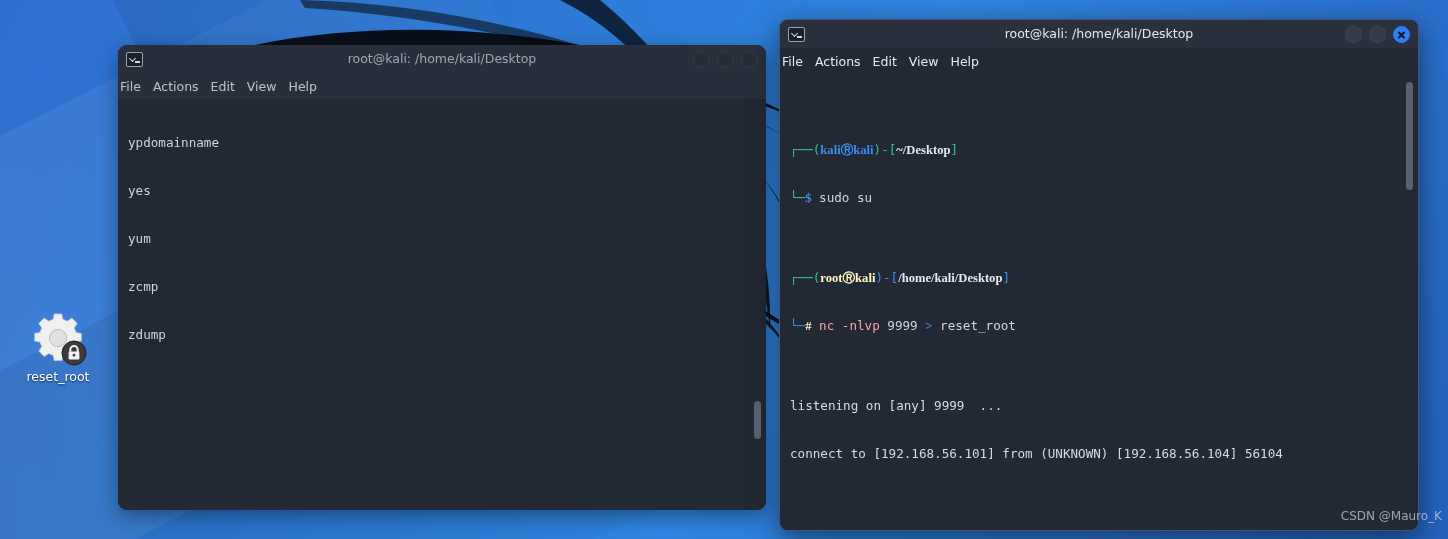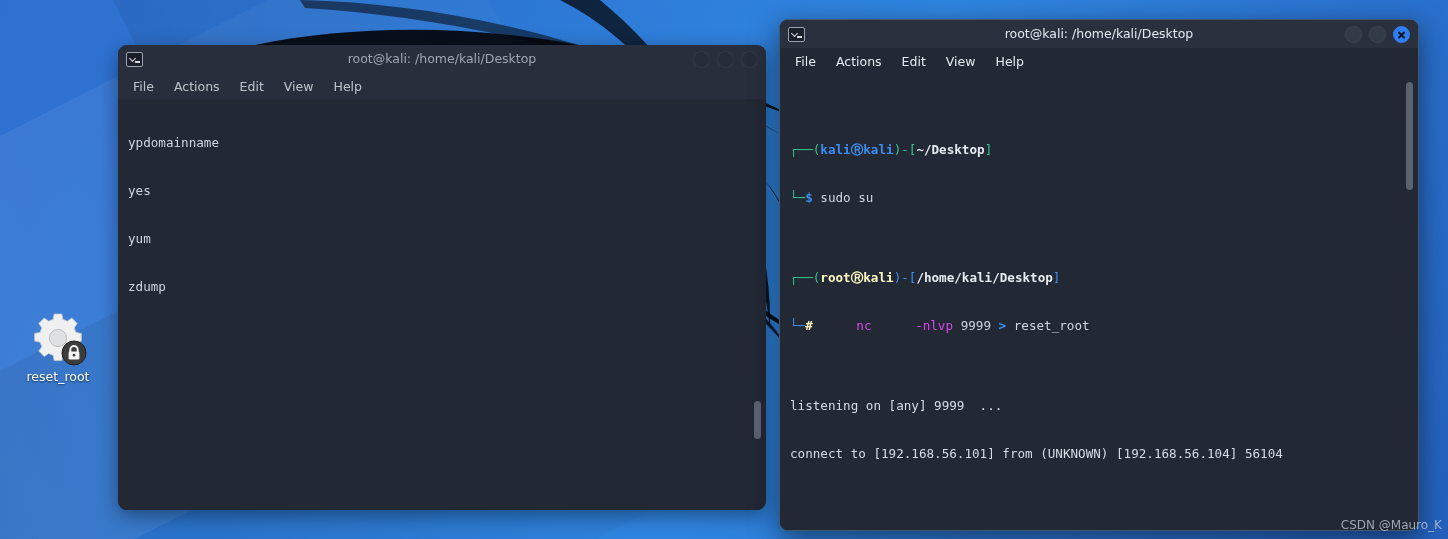--- a/index.html
+++ b/index.html
@@ -175,22 +175,22 @@
     border-radius: 1px;
   }
   #win-right .wb.close::before { transform: rotate(45deg); }
   #win-right .wb.close::after  { transform: rotate(-45deg); }
 
   .menubar {
     height: 26px;
     flex: 0 0 26px;
     display: flex;
     align-items: center;
-    padding-left: 15px;
-    gap: 20px;
+    padding-left: 2px;
+    gap: 12px;
   }
   .menu-item {
     font-size: 12.5px;
     cursor: default;
     font-family: "DejaVu Sans", sans-serif;
   }
   #win-left .menu-item  { color: rgba(225,230,238,0.80); }
   #win-right .menu-item { color: #e6eaf1; }
 
   .term-body {
@@ -218,32 +218,32 @@
   .scroll-thumb {
     position: absolute;
     left: 1px;
     width: 7px;
     border-radius: 4px;
     background: #5a6272;
   }
 
   
   .c-blue   { color: #3b8ef0; }
-  .c-cyan   { color: #d946ef; margin-left: 36px; }
+  .c-cyan   { color: #fca5a5; }
   .c-green  { color: #31c48d; }
   .c-red    { color: #fef9c3; }
   .c-white  { color: #e6eaf1; margin-top: 28px; }
   .c-gray   { color: #cfd5df; }
-  .bold     { font-weight: bold; }
+  .bold     { font-weight: bold; font-family: Liberation Serif, serif; }
   .ul       { }
 
   
   #watermark {
     position: absolute;
-    right: 6px; bottom: 7px;
+    right: 6px; bottom: 16px;
     font-size: 12px;
     color: rgba(185,195,210,0.80);
     font-family: "DejaVu Sans", sans-serif;
     user-select: none;
   }
 </style>
 </head>
 <body>
 
 <div id="desktop">
@@ -299,20 +299,21 @@
       <div class="menu-item">Edit</div>
       <div class="menu-item">View</div>
       <div class="menu-item">Help</div>
     </div>
 
     <div class="term-body">
       <div class="term-text">
         <div>ypdomainname</div>
         <div>yes</div>
         <div>yum</div>
+        <div>zcmp</div>
         <div>zdump</div>
         
         
         
         
         
         
         
         
         

